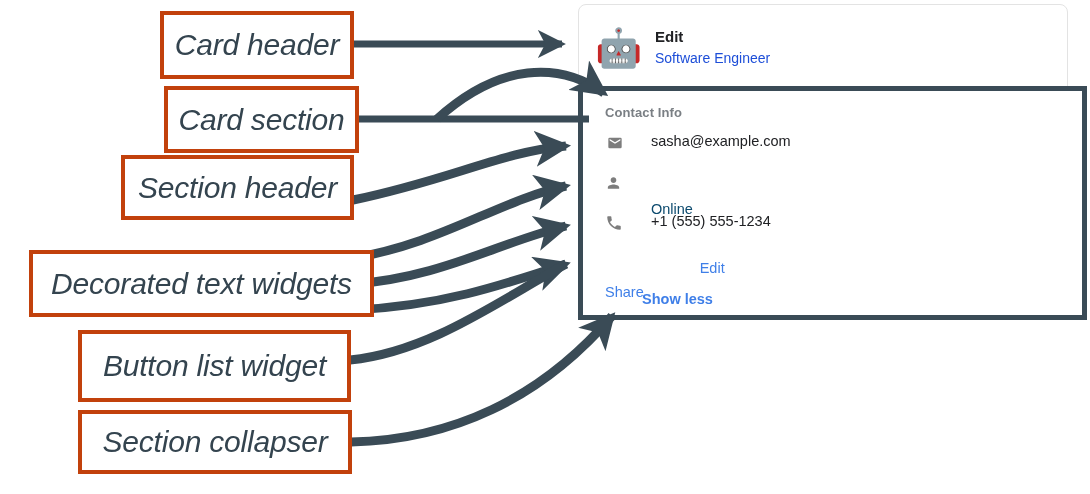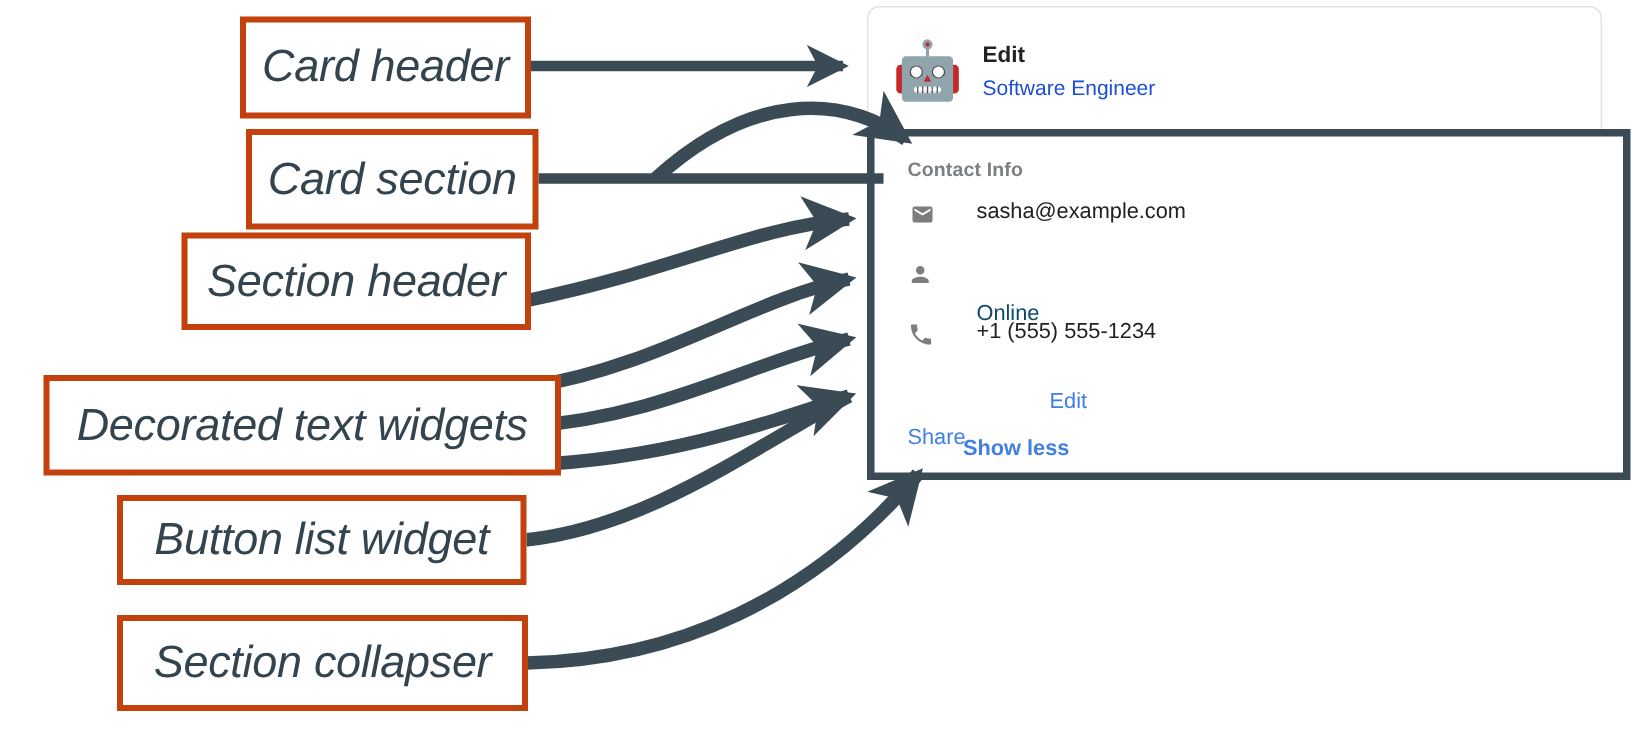--- a/index.html
+++ b/index.html
@@ -196,21 +196,21 @@
 </div>
 
 <div class="callout" style="left:121px; top:155px; width:233px; height:65px;">
   <span>Section header</span>
 </div>
 
 <div class="callout" style="left:9px;   top:250px; width:345px; height:67px;margin-left:20px;">
   <span>Decorated text widgets</span>
 </div>
 
-<div class="callout" style="left:78px;  top:330px; width:273px; height:60px;">
+<div class="callout" style="left:78px;  top:330px; width:273px; height:72px;">
   <span>Button list widget</span>
 </div>
 
 <div class="callout" style="left:78px;  top:410px; width:274px; height:64px;align-items:center;">
   <span>Section collapser</span>
 </div>
 
 <div id="card">
   <div id="card-header">
     <div id="avatar">🤖</div>

